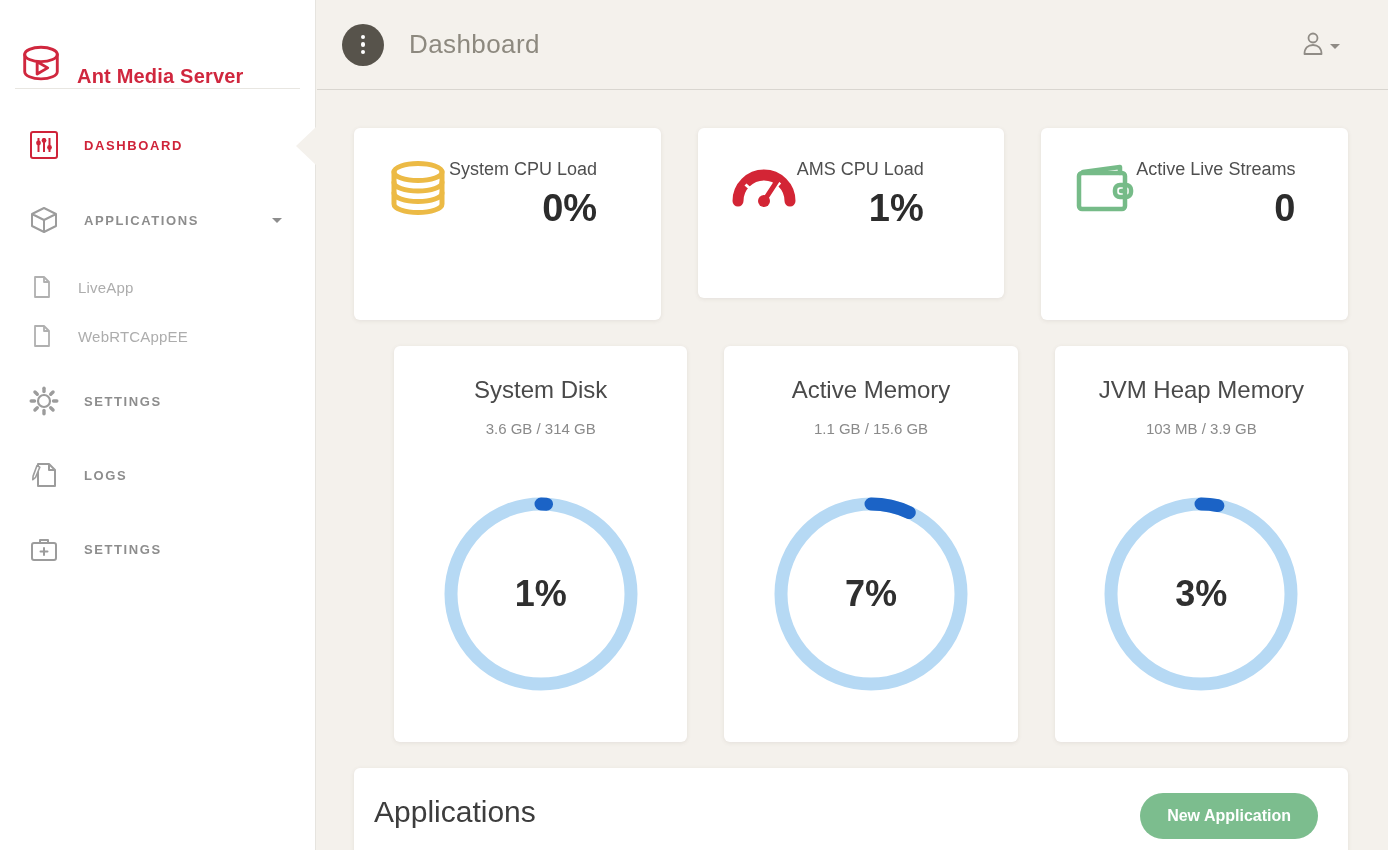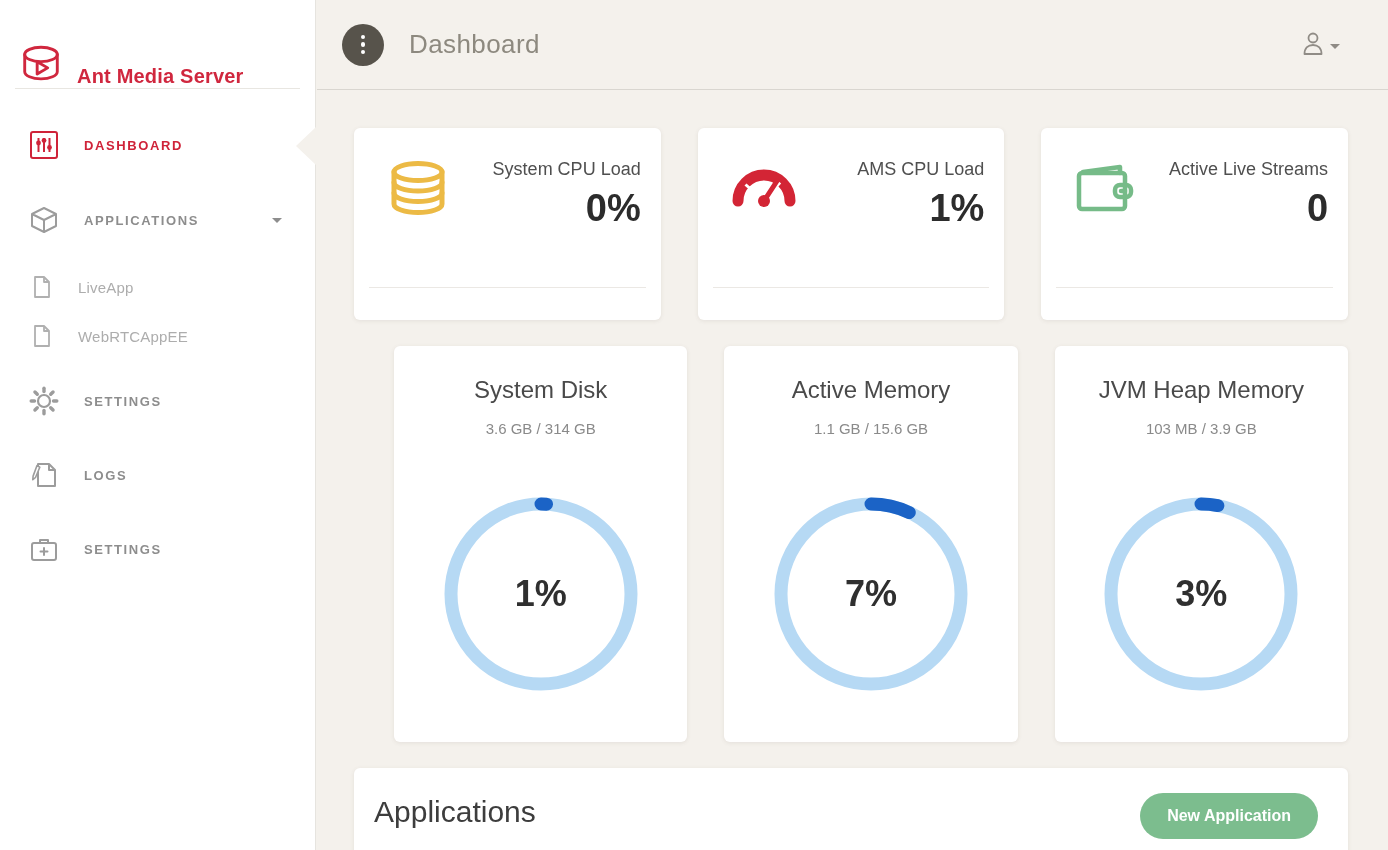--- a/index.html
+++ b/index.html
@@ -43,22 +43,22 @@
   .page-title { font-size:26px; color:#8d897f; letter-spacing:0.4px; }
   .user-menu { margin-left:auto; display:flex; align-items:center; gap:5px; cursor:pointer; }
   .user-caret { width:0; height:0; border-left:5px solid transparent; border-right:5px solid transparent;
                 border-top:5px solid #8f8b85; margin-top:4px; }
 
   .content { padding:38px 40px 0 37px; }
 
   
   .stats-row { display:flex; gap:37px; align-items:flex-start; }
   .card { background:#ffffff; border-radius:6px; box-shadow:0 1px 4px rgba(90,80,70,0.10); }
-  .stat-card { flex:1; display:flex; flex-direction:column; }
-  .stat-card.tall { height:192px; } .stat-card.short { height:192px; }
+  .stat-card { flex:1; display:flex; flex-direction:row; }
+  .stat-card.tall { height:192px; } .stat-card.short { height:170px; }
   .stat-top { display:flex; justify-content:space-between; padding:28px 20px 0 33px; }
   .stat-icon { flex:none; margin-top:4px; }
   .stat-text { text-align:right; max-width:170px; }
   .stat-label { font-size:18px; color:#4f4f4f; line-height:27px; }
   .stat-value { font-size:38px; font-weight:600; color:#2c2c2c; margin-top:4px; }
   .stat-divider { margin:auto 15px 0 15px; border-top:1px solid #ebe8e4; }
   .stat-foot { height:32px; flex:none; }
 
   
   .gauges-row { display:flex; gap:37px; margin-top:26px;padding-left:40px; }

